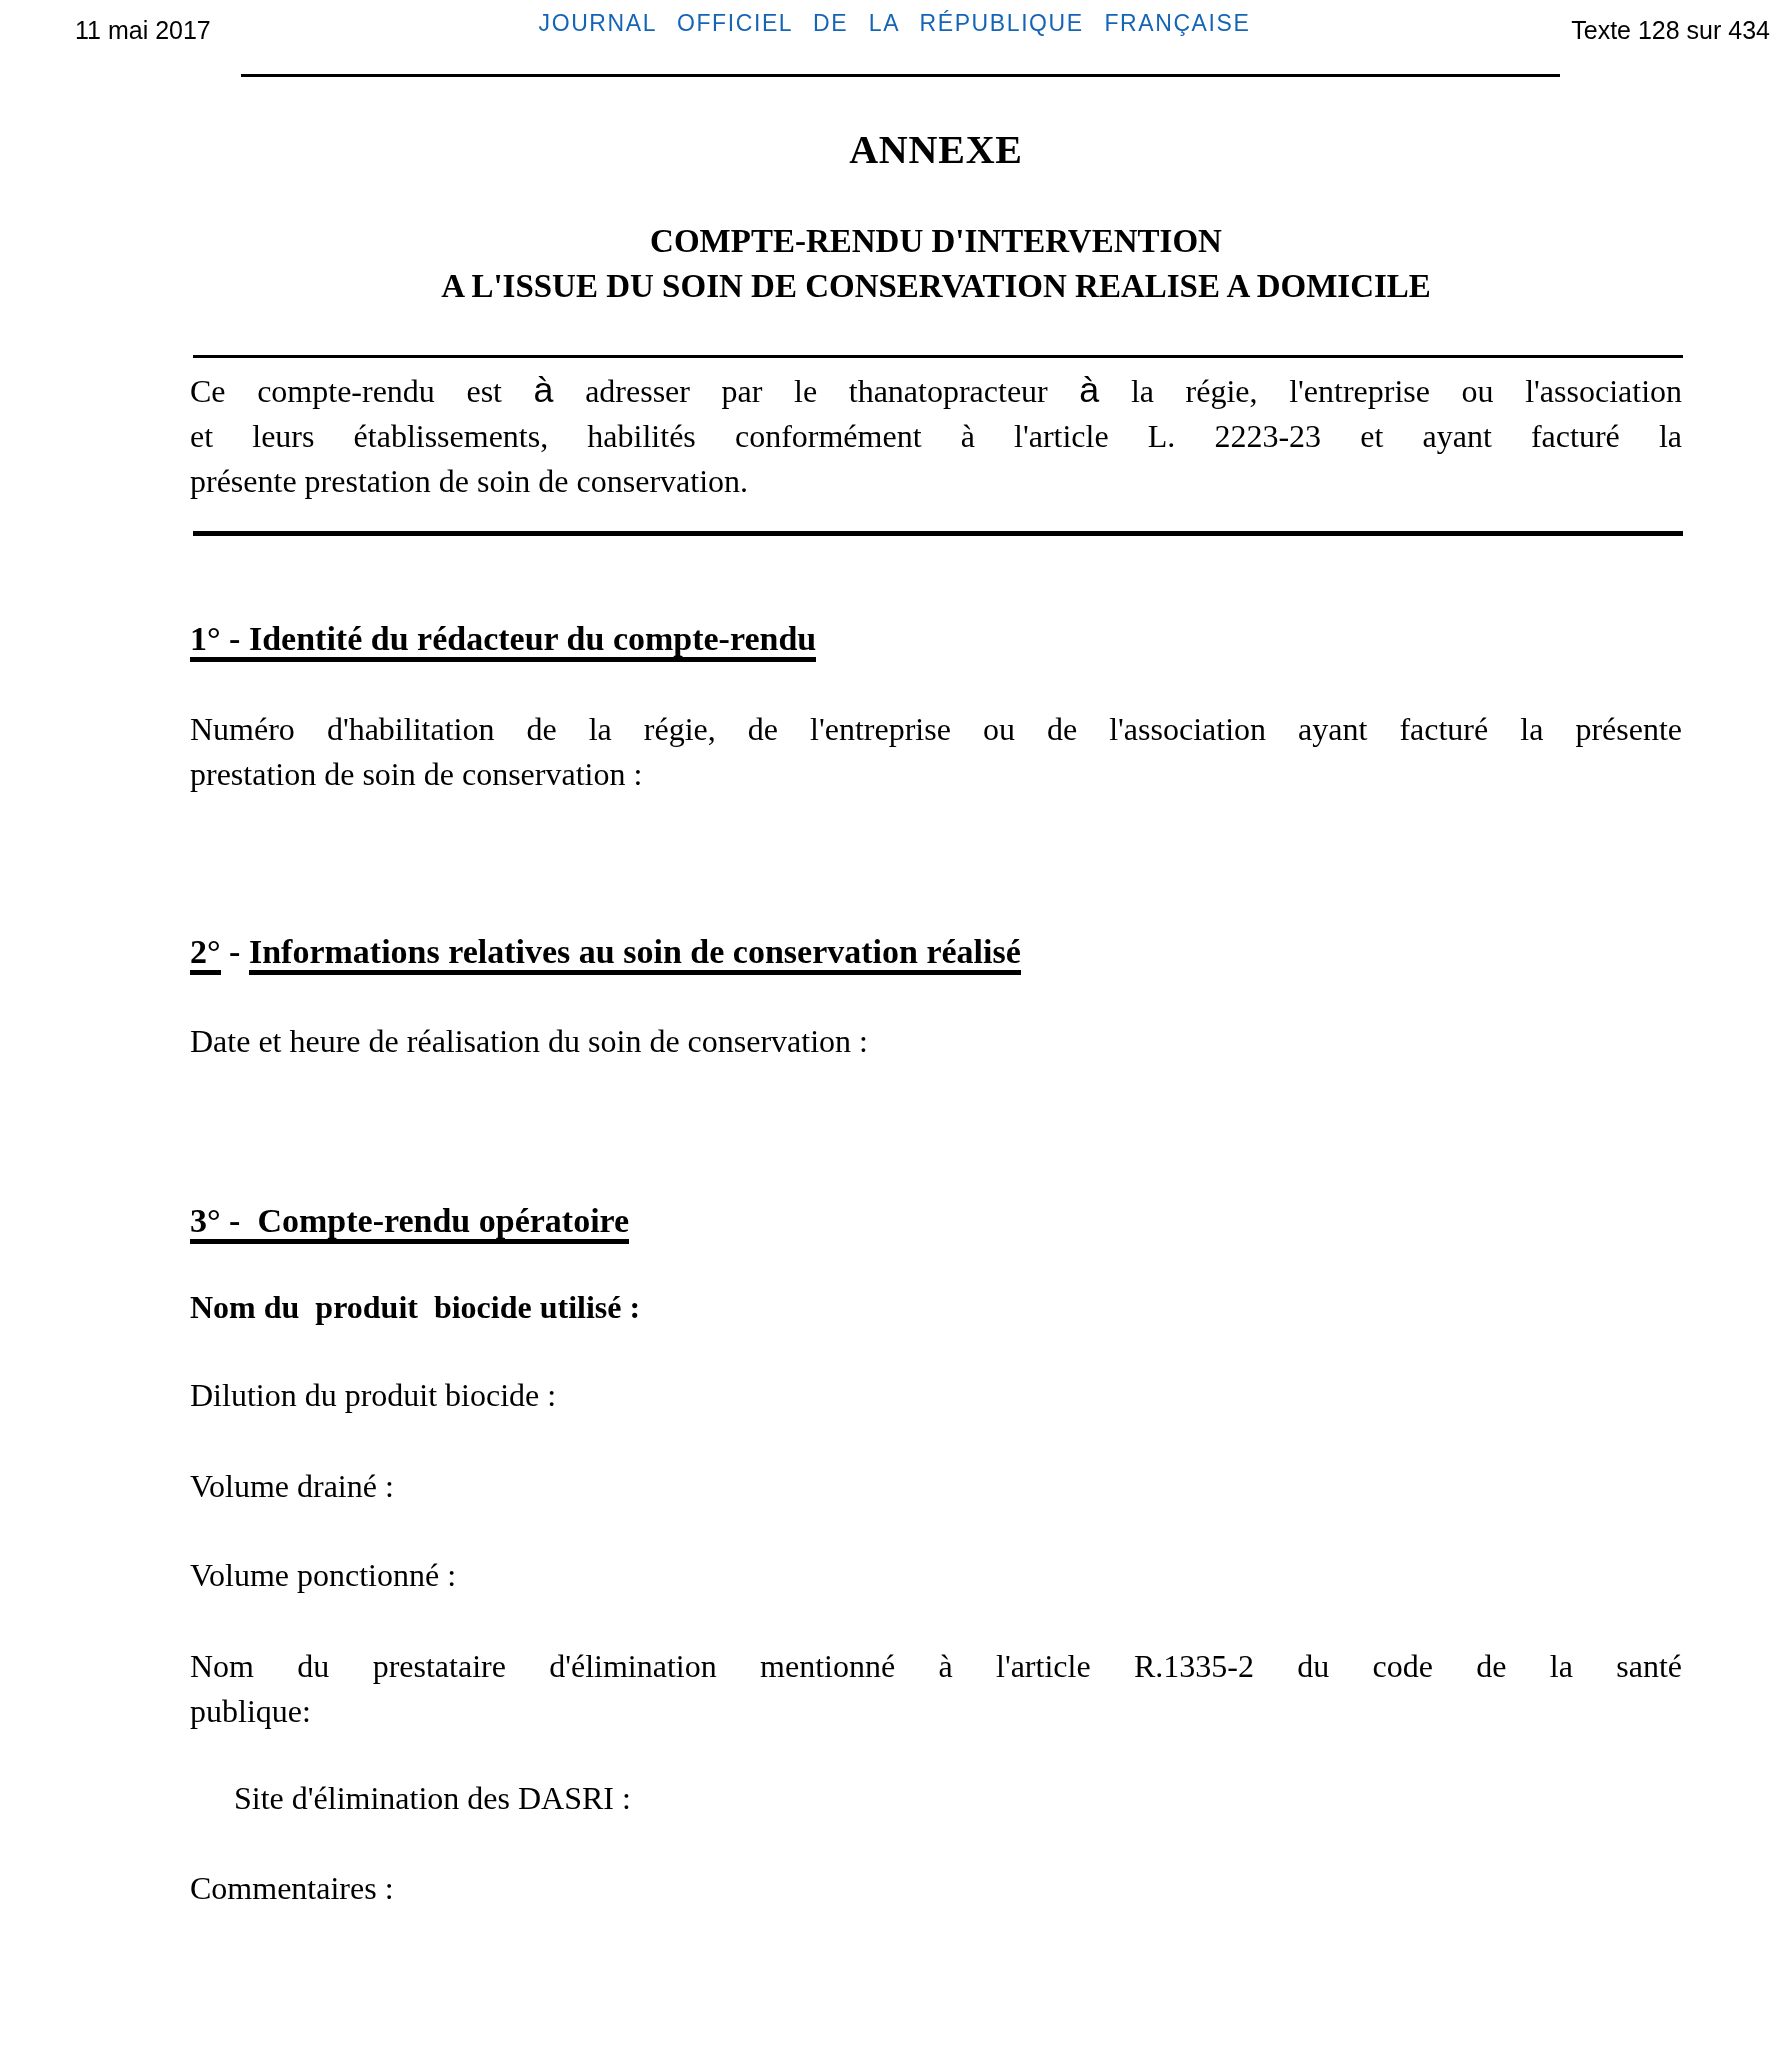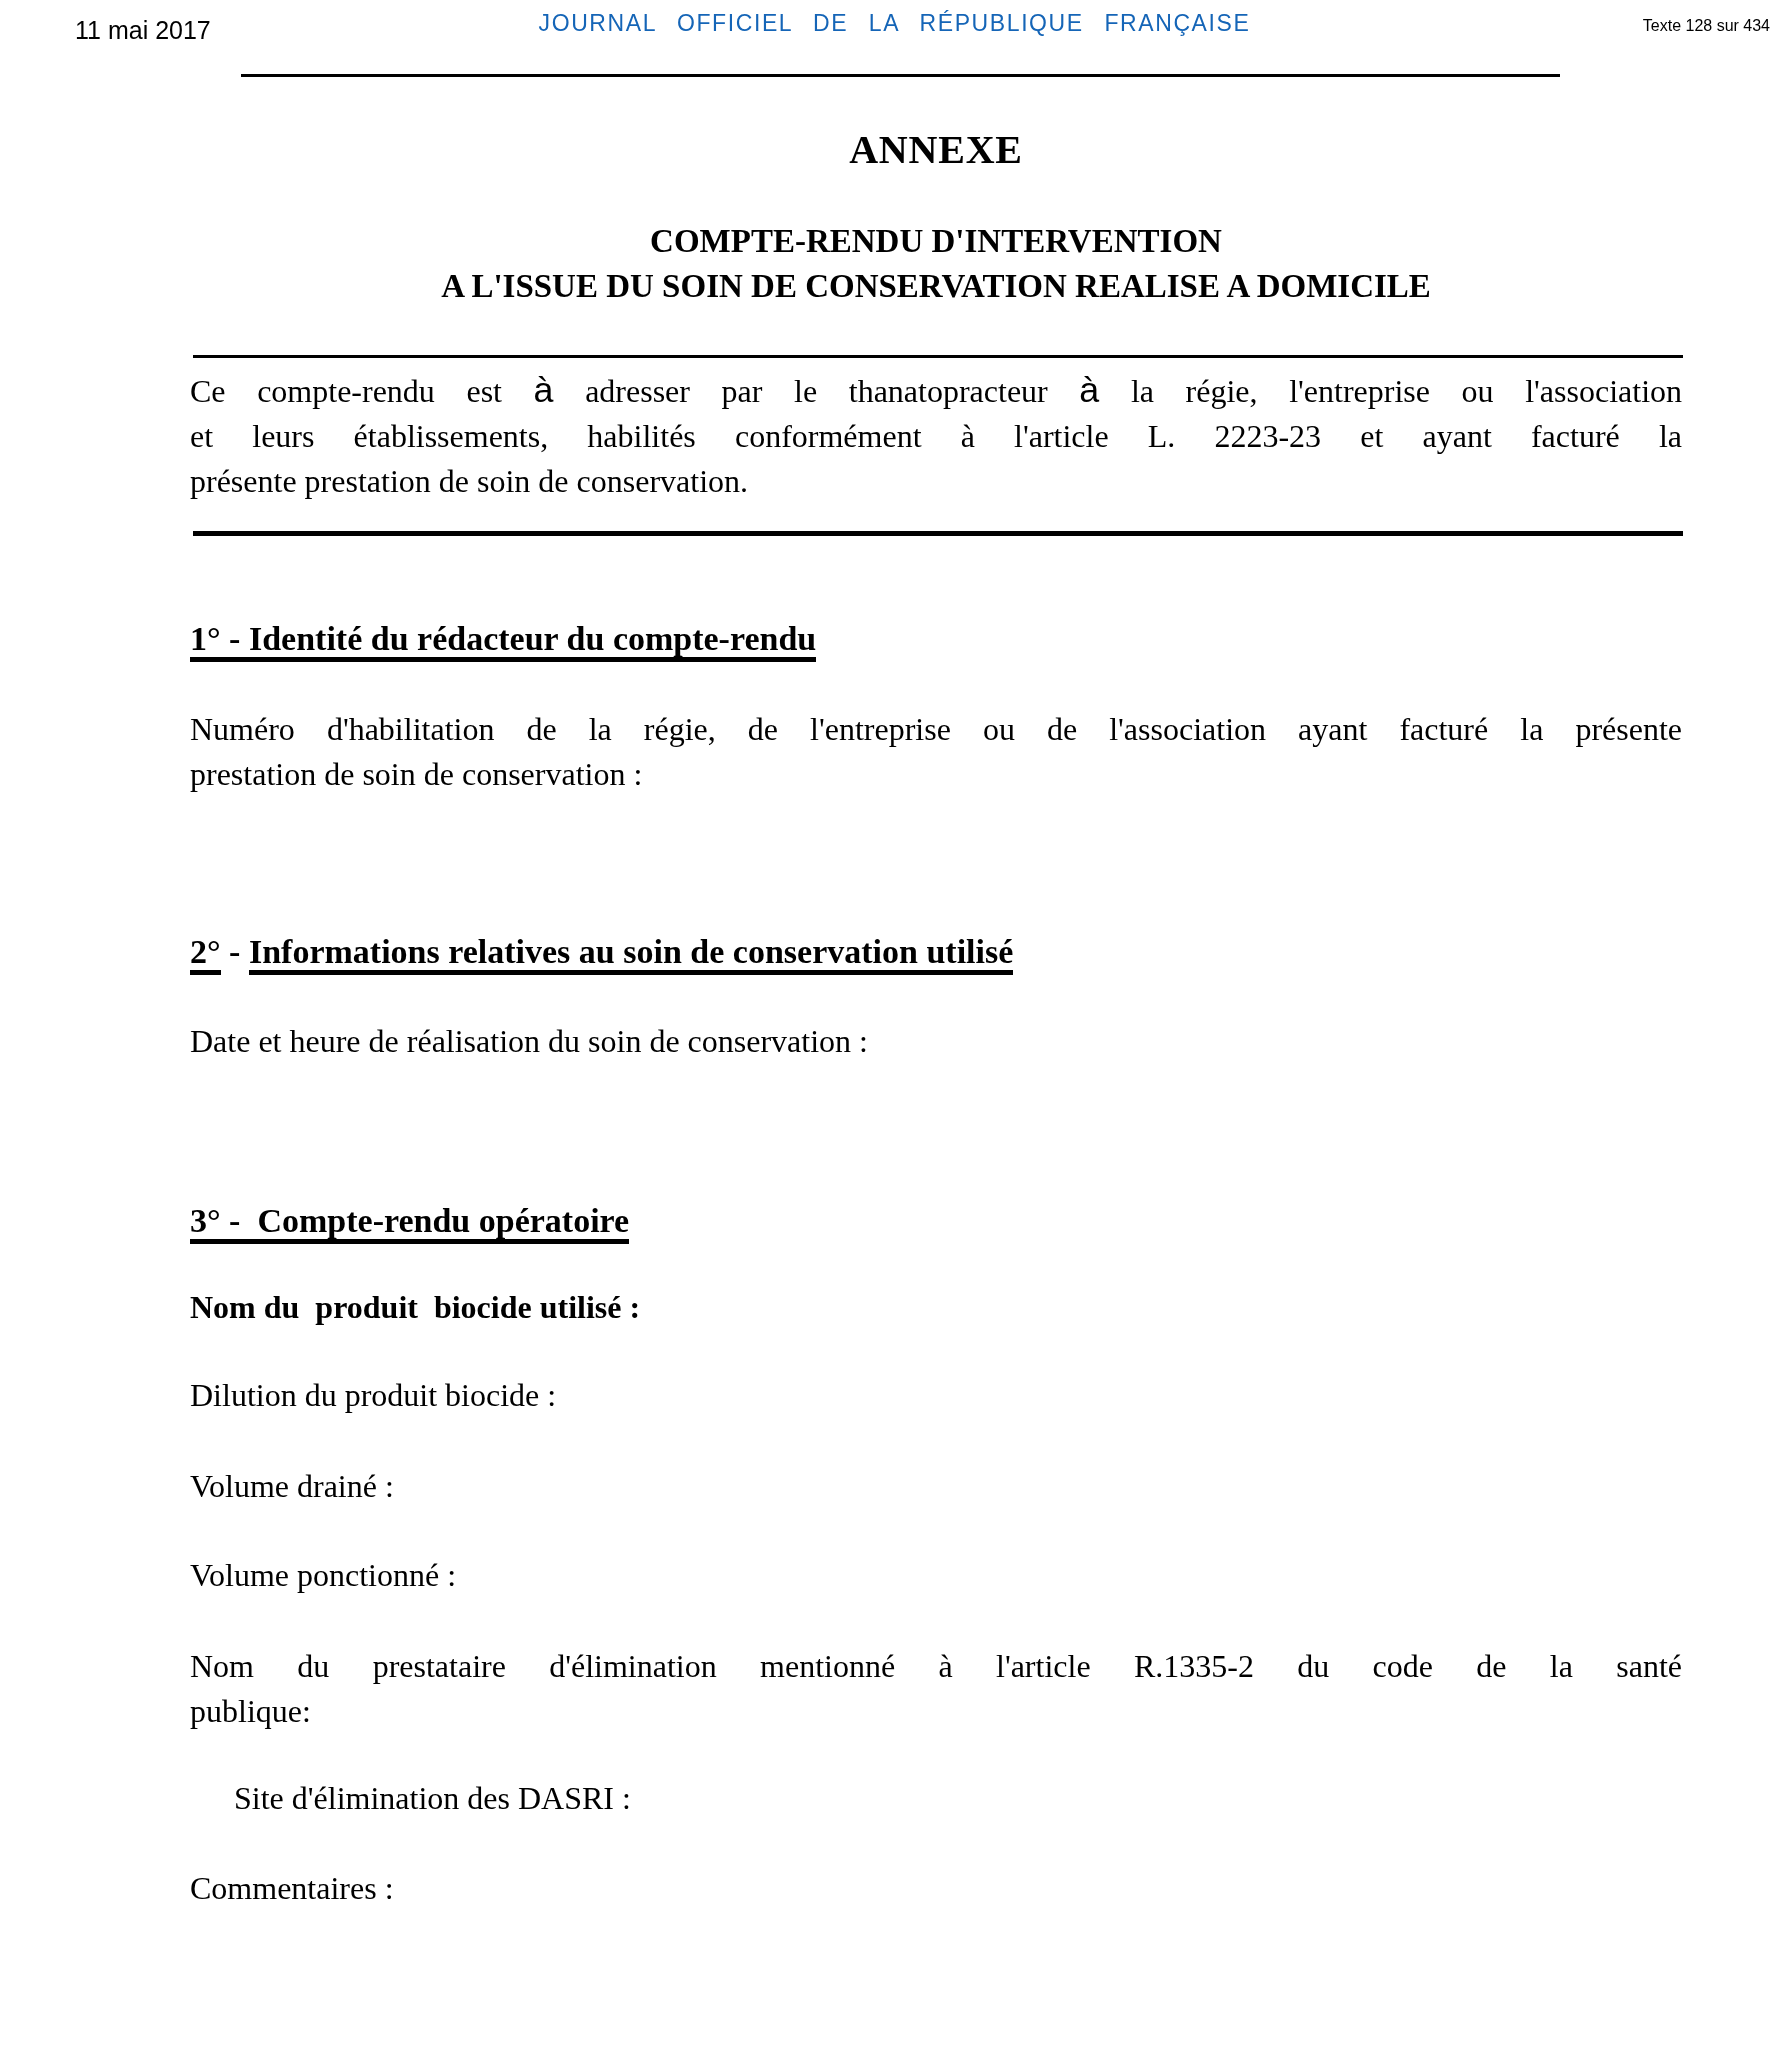--- a/index.html
+++ b/index.html
@@ -10,21 +10,21 @@
     color:#000000;
     font-family:"Liberation Serif", serif;
     overflow:hidden;
   }
   .abs { position:absolute; }
   
   .hdr { font-family:"Liberation Sans", sans-serif; line-height:1; white-space:pre; }
   #hdr-date  { left:75px; top:18px;  font-size:25px; }
   #hdr-title { left:0; right:0; top:12.3px; text-align:center; font-size:23px;
                color:#1565b7; letter-spacing:1.6px; word-spacing:0.55em; }
-  #hdr-texte { right:19px; top:18px;  font-size:16px; }
+  #hdr-texte { right:19px; top:18px;  font-size:25px; }
   .rule { position:absolute; background:#000000; }
   #rule-header { left:241px;  top:74px;  width:1319px; height:3.3px;  }
   #rule-thin   { left:193px;  top:355px;  width:1490px; height:2.9px;  }
   #rule-thick  { left:193px;  top:531px; width:1490px; height:4.9px; }
   
   .ctr { left:190px; width:1492px; text-align:center; line-height:1; font-weight:bold; }
   #annexe-title { top:130px; font-size:40px; letter-spacing:0.8px; }
   #subtitle1    { top:225px; font-size:33px; }
   #subtitle2    { top:270px; font-size:33px; }
   
@@ -70,21 +70,21 @@
     <div>présente prestation de soin de conservation.</div>
   </div>
   <div class="rule" id="rule-thick"></div>
 
   <div class="abs shead" id="h1"><span class="hu"><span>1°</span><span> - </span><span>Identité du rédacteur du compte-rendu</span></span></div>
   <div class="abs col" id="s1-body">
     <div class="jline">Numéro d'habilitation de la régie, de l'entreprise ou de l'association ayant facturé la présente</div>
     <div>prestation de soin de conservation :</div>
   </div>
 
-  <div class="abs shead" id="h2"><span class="hu">2°</span><span> - </span><span class="hu">Informations relatives au soin de conservation utilisé</span></div>
+  <div class="abs shead" id="h2"><span class="hu">2°</span><span> - </span><span class="hu">Informations relatives au soin de conservation réalisé</span></div>
   <div class="abs col" id="s2-body">
     <div>Date et heure de réalisation du soin de conservation :</div>
   </div>
 
   <div class="abs shead" id="h3"><span class="hu"><span>3°</span><span> -  </span><span>Compte-rendu opératoire</span></span></div>
 
   <div class="abs col pre" id="item-biocide">Nom du  produit  biocide utilisé :</div>
   <div class="abs col" id="item-dilution">Dilution du produit biocide :</div>
   <div class="abs col" id="item-drained">Volume drainé :</div>
   <div class="abs col" id="item-punctured">Volume ponctionné :</div>

